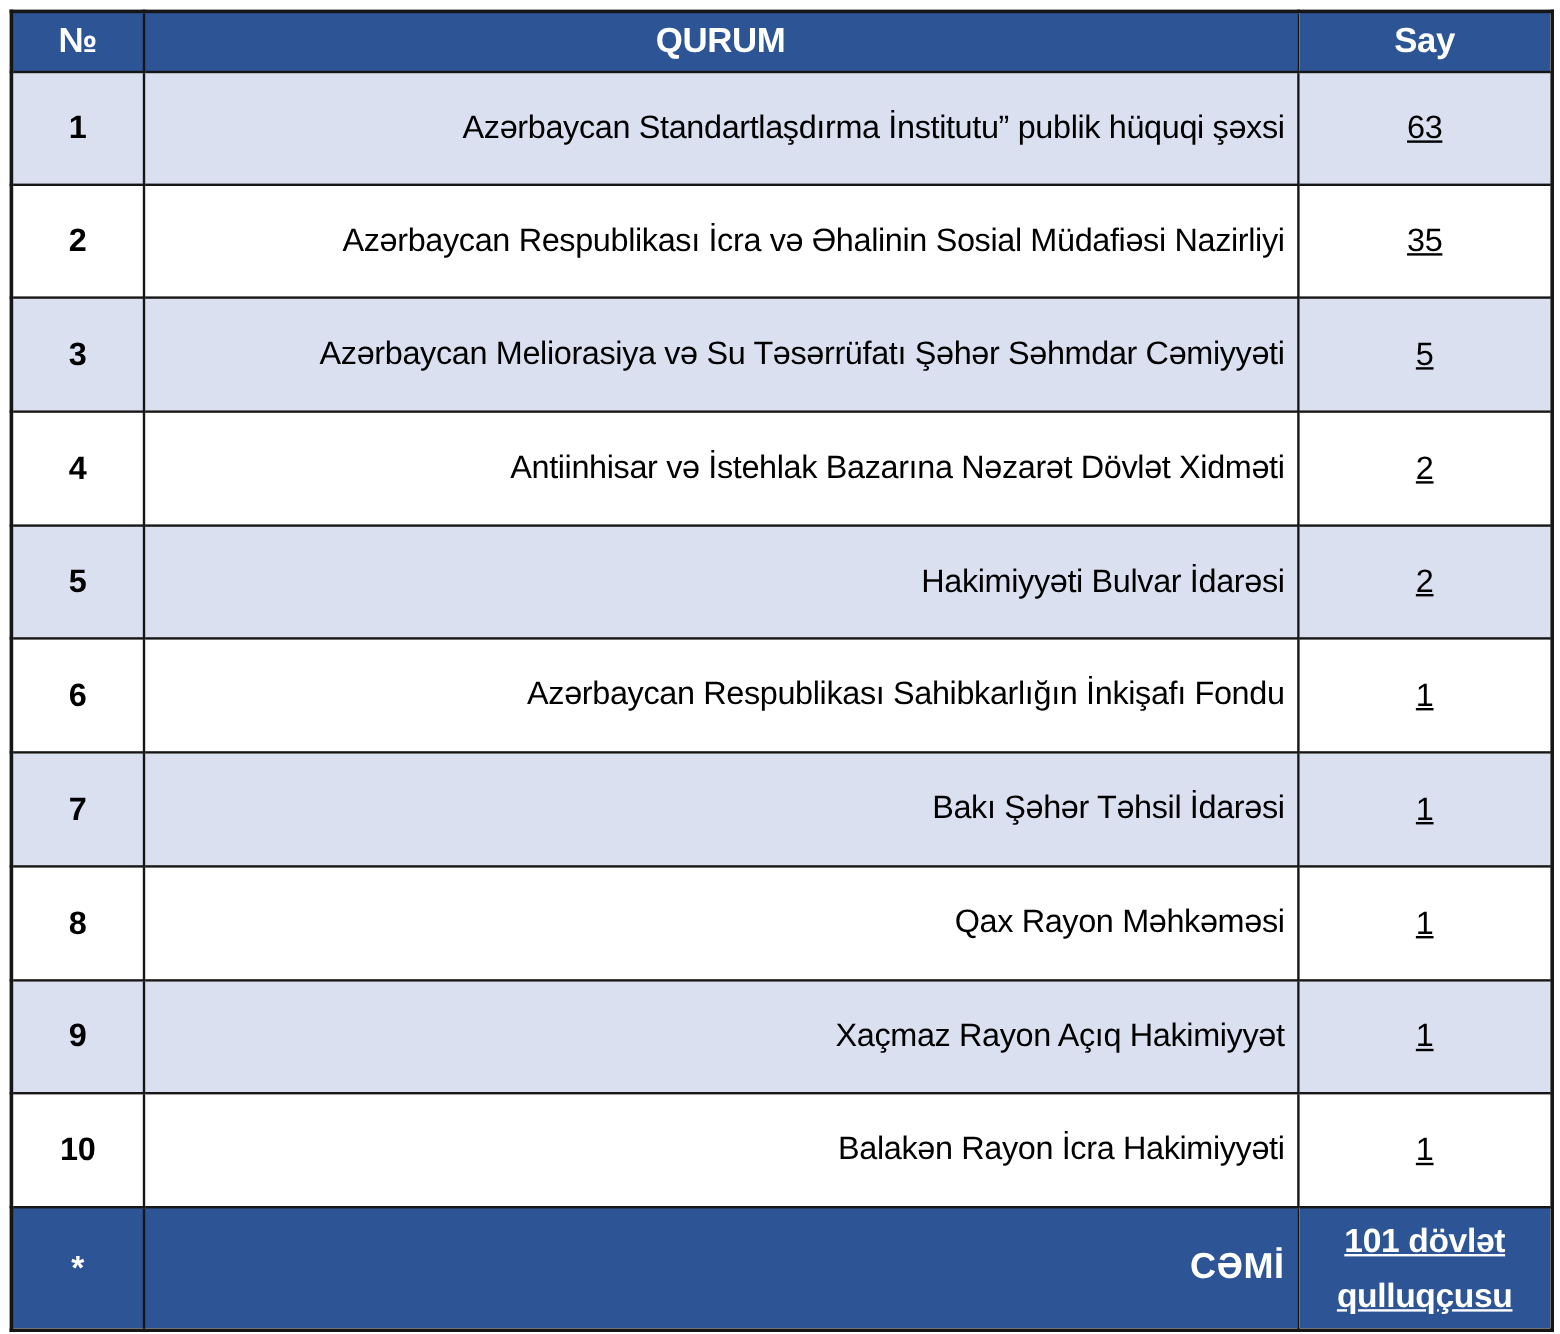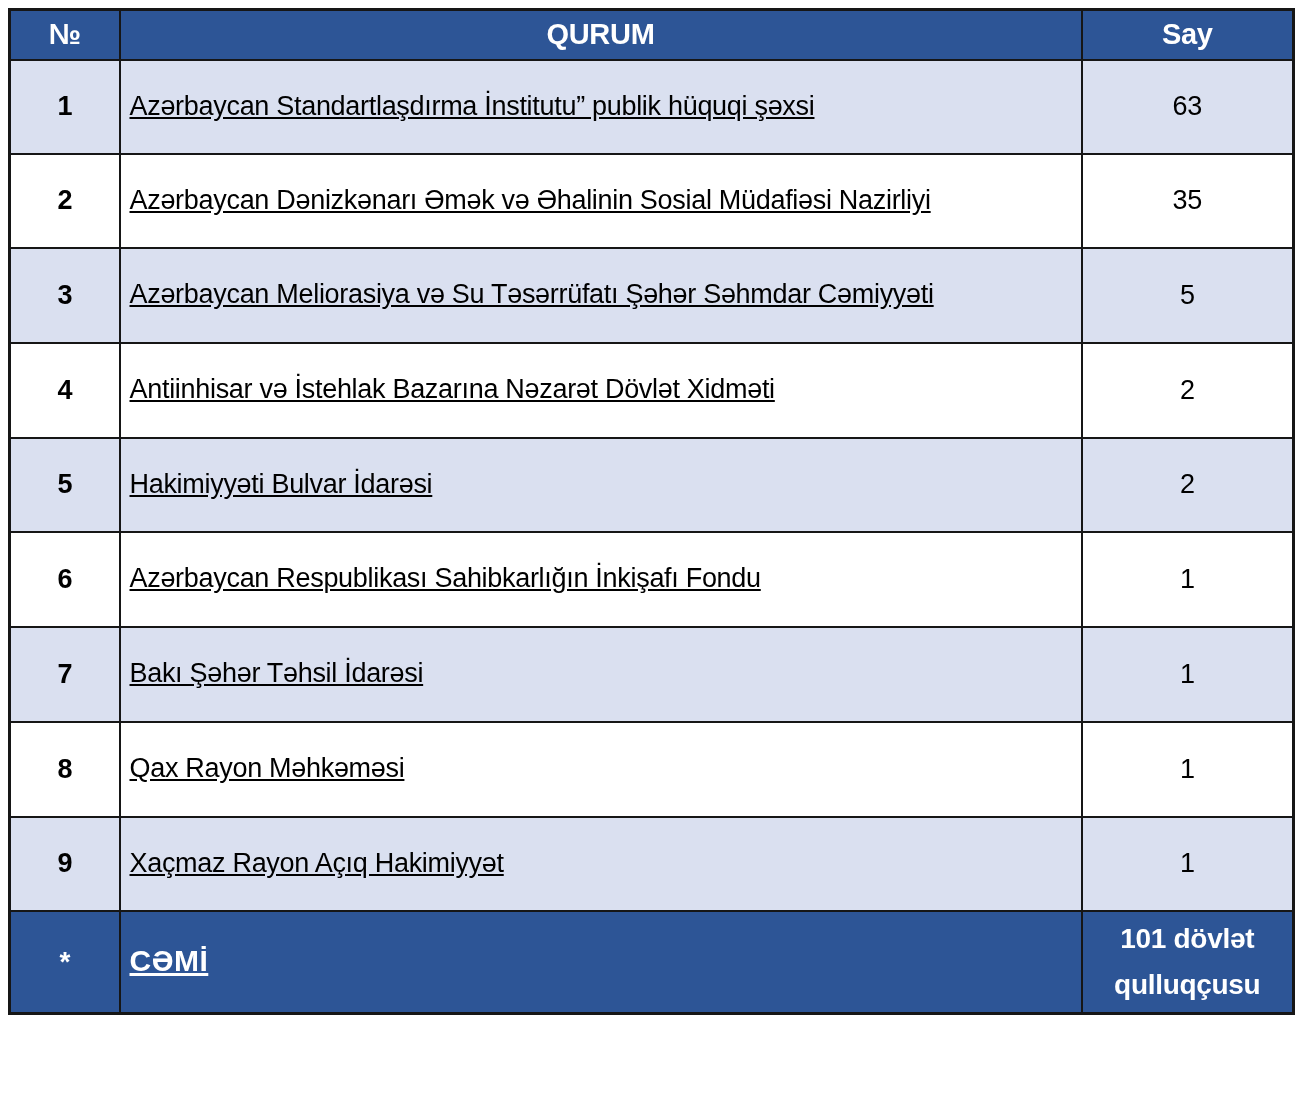--- a/index.html
+++ b/index.html
@@ -53,28 +53,28 @@
   }
   tr.body-row.alt td { background: #DAE0F0; }
   tr.body-row.plain td { background: #FFFFFF; }
 
   td.cell-no {
     text-align: center;
     font-weight: bold;
     font-size: 28px;
   }
   td.cell-qurum {
-    text-align: left;
+    text-align: right;
     padding: 6px 10px 6px 9px;
     line-height: 1.68;
-    text-decoration: underline;
   }
   td.cell-say {
     text-align: center;
     font-size: 30px;
+    text-decoration: underline;
   }
   tr.total-row { height: 100px; }
   tr.total-row td {
     background: #2D5596;
     color: #ffffff;
     font-weight: bold;
     vertical-align: middle;
   }
   tr.total-row td.cell-no { font-size: 28px; }
   tr.total-row td.cell-qurum { font-size: 30px; letter-spacing: 0.5px; margin-left: 12px; }
@@ -104,21 +104,21 @@
     </tr>
 
     <tr class="body-row alt">
       <td class="cell-no">1</td>
       <td class="cell-qurum">Azərbaycan Standartlaşdırma İnstitutu” publik hüquqi şəxsi</td>
       <td class="cell-say">63</td>
     </tr>
 
     <tr class="body-row plain">
       <td class="cell-no">2</td>
-      <td class="cell-qurum">Azərbaycan Dənizkənarı Əmək və Əhalinin Sosial Müdafiəsi Nazirliyi</td>
+      <td class="cell-qurum">Azərbaycan Respublikası İcra və Əhalinin Sosial Müdafiəsi Nazirliyi</td>
       <td class="cell-say">35</td>
     </tr>
 
     <tr class="body-row alt tall">
       <td class="cell-no">3</td>
       <td class="cell-qurum">Azərbaycan Meliorasiya və Su Təsərrüfatı Şəhər Səhmdar Cəmiyyəti</td>
       <td class="cell-say">5</td>
     </tr>
 
     <tr class="body-row plain tall">
@@ -150,20 +150,25 @@
       <td class="cell-qurum">Qax Rayon Məhkəməsi</td>
       <td class="cell-say">1</td>
     </tr>
 
     <tr class="body-row alt">
       <td class="cell-no">9</td>
       <td class="cell-qurum">Xaçmaz Rayon Açıq Hakimiyyət</td>
       <td class="cell-say">1</td>
     </tr>
 
+    <tr class="body-row plain tall">
+      <td class="cell-no">10</td>
+      <td class="cell-qurum">Balakən Rayon İcra Hakimiyyəti</td>
+      <td class="cell-say">1</td>
+    </tr>
 
     <tr class="total-row">
       <td class="cell-no">*</td>
       <td class="cell-qurum">CƏMİ</td>
       <td class="cell-say">101 dövlət qulluqçusu</td>
     </tr>
   </tbody>
     </table>
 </div>
 

